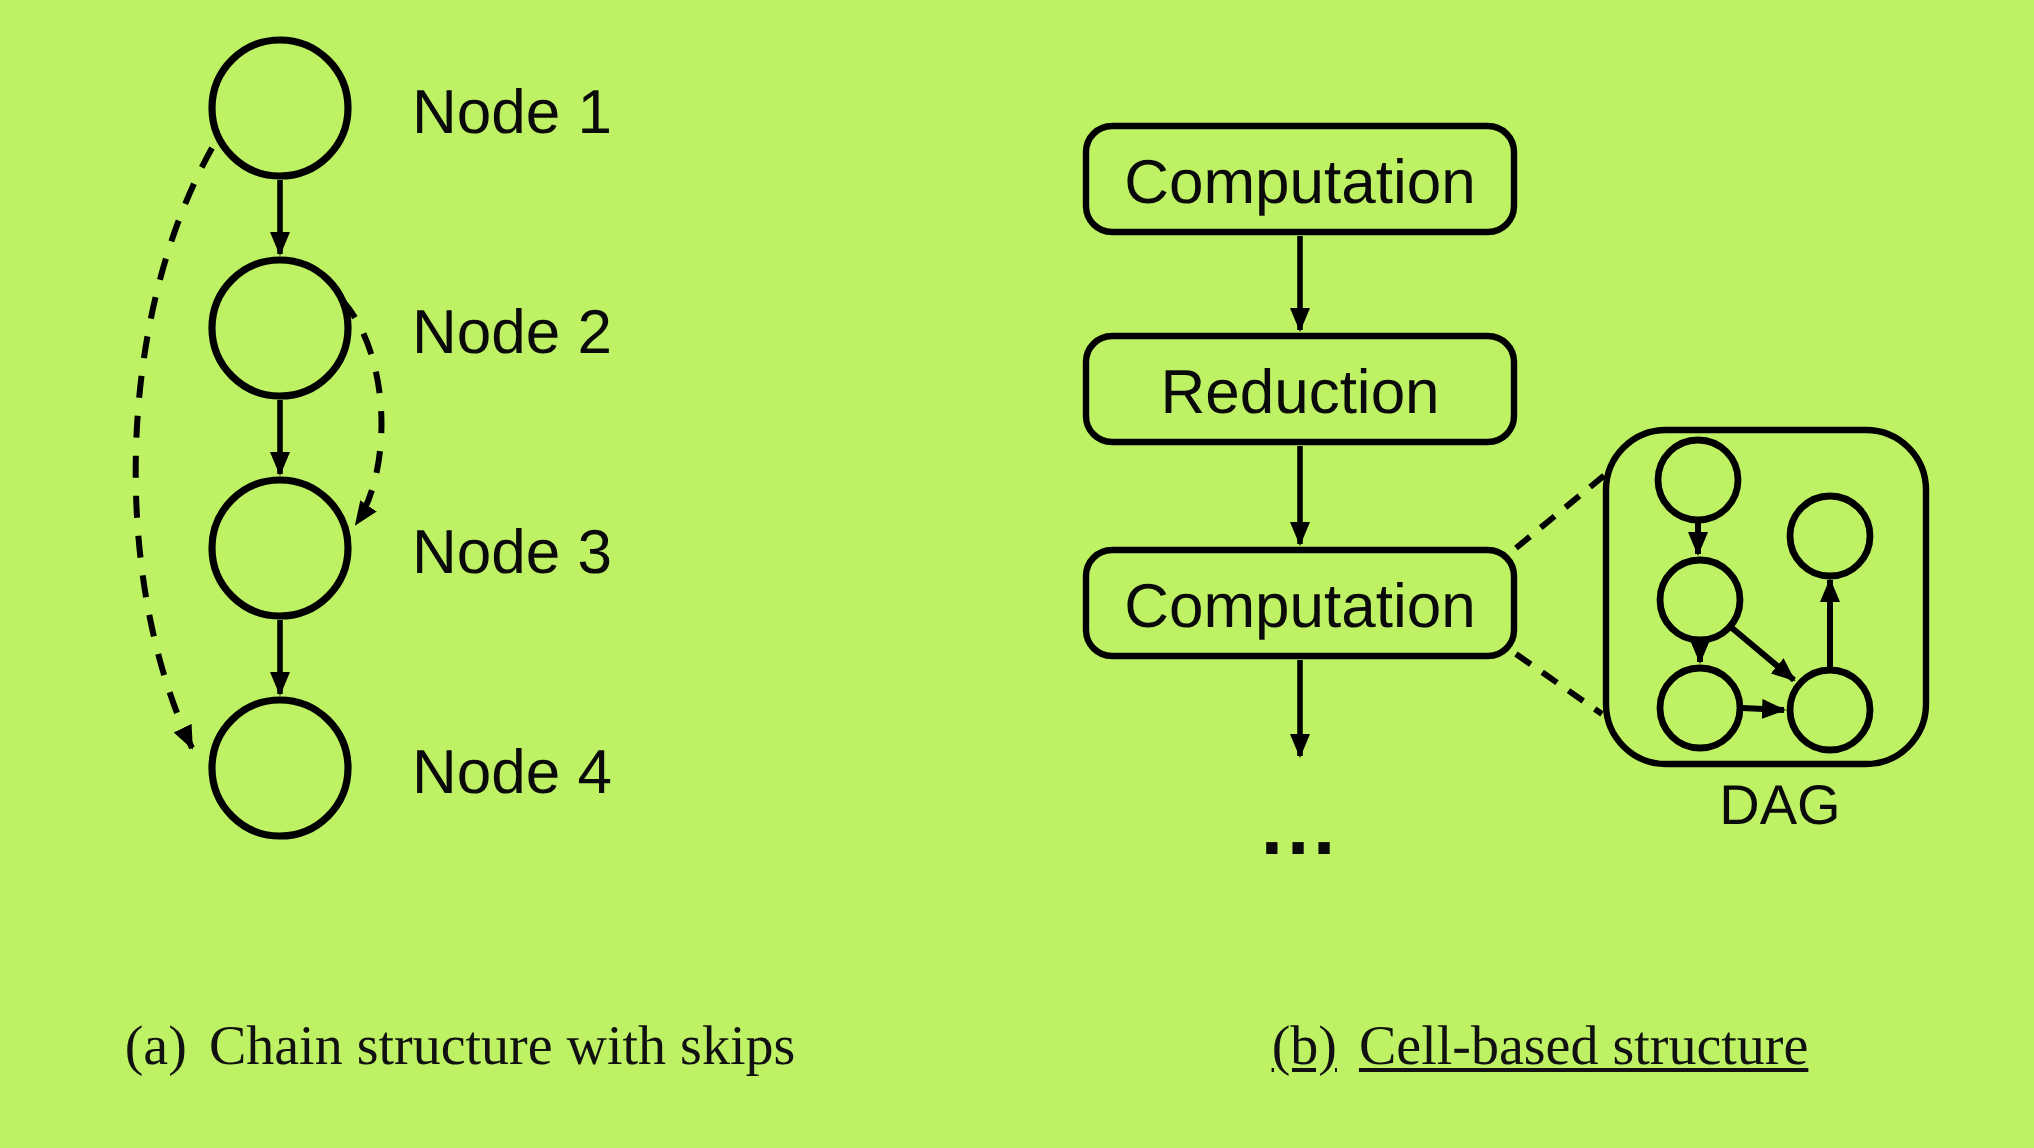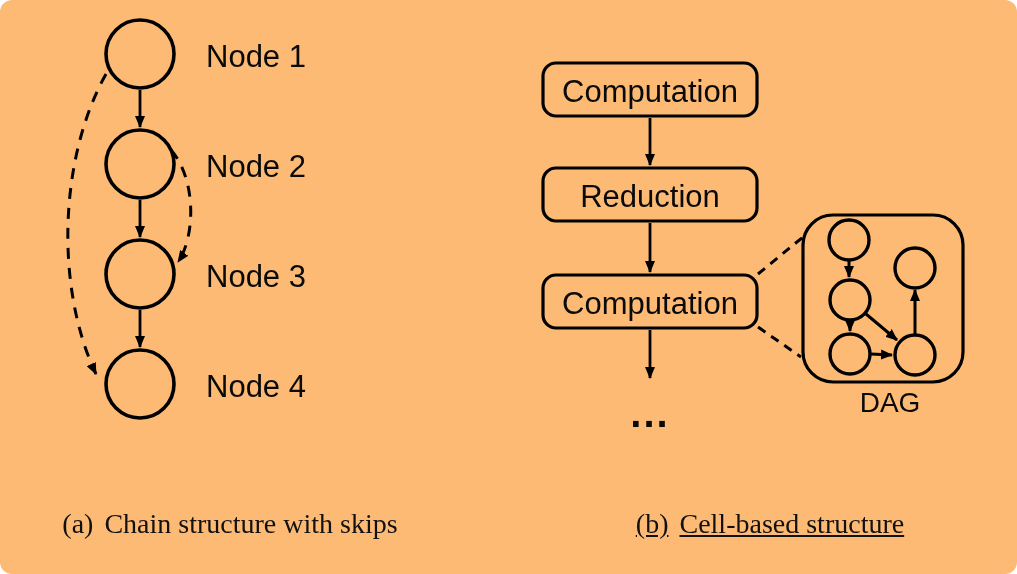--- a/index.html
+++ b/index.html
@@ -1,17 +1,17 @@
 <!DOCTYPE html>
 <html><head>
 <meta charset="utf-8">
 <style>
   html,body{margin:0;padding:0;background:#ffffff;}
-  .figure{position:relative;width:1017px;height:574px;background:#fdba74;overflow:hidden;
-          font-family:"Liberation Sans",sans-serif;border-radius:12px;}
+  .figure{position:relative;width:1017px;height:574px;background:#bef264;overflow:hidden;
+          font-family:"Liberation Sans",sans-serif;}
   svg{position:absolute;overflow:visible;}
   .panel-a-svg{left:0;top:0;width:460px;height:470px;}
   .panel-b-svg{left:500px;top:40px;width:480px;height:400px;}
   .node-label{font-family:"Liberation Sans",sans-serif;font-size:31px;fill:#0a0a0a;}
   .box-label{font-family:"Liberation Sans",sans-serif;font-size:31px;fill:#0a0a0a;}
   .dag-label{font-family:"Liberation Sans",sans-serif;font-size:28px;fill:#0a0a0a;}
   .ellipsis-label{font-family:"Liberation Sans",sans-serif;font-size:40px;font-weight:700;
                   fill:#0a0a0a;letter-spacing:2px;}
   .caption{position:absolute;top:508px;font-family:"Liberation Serif",serif;font-size:28px;
            color:#111111;text-align:center;}

